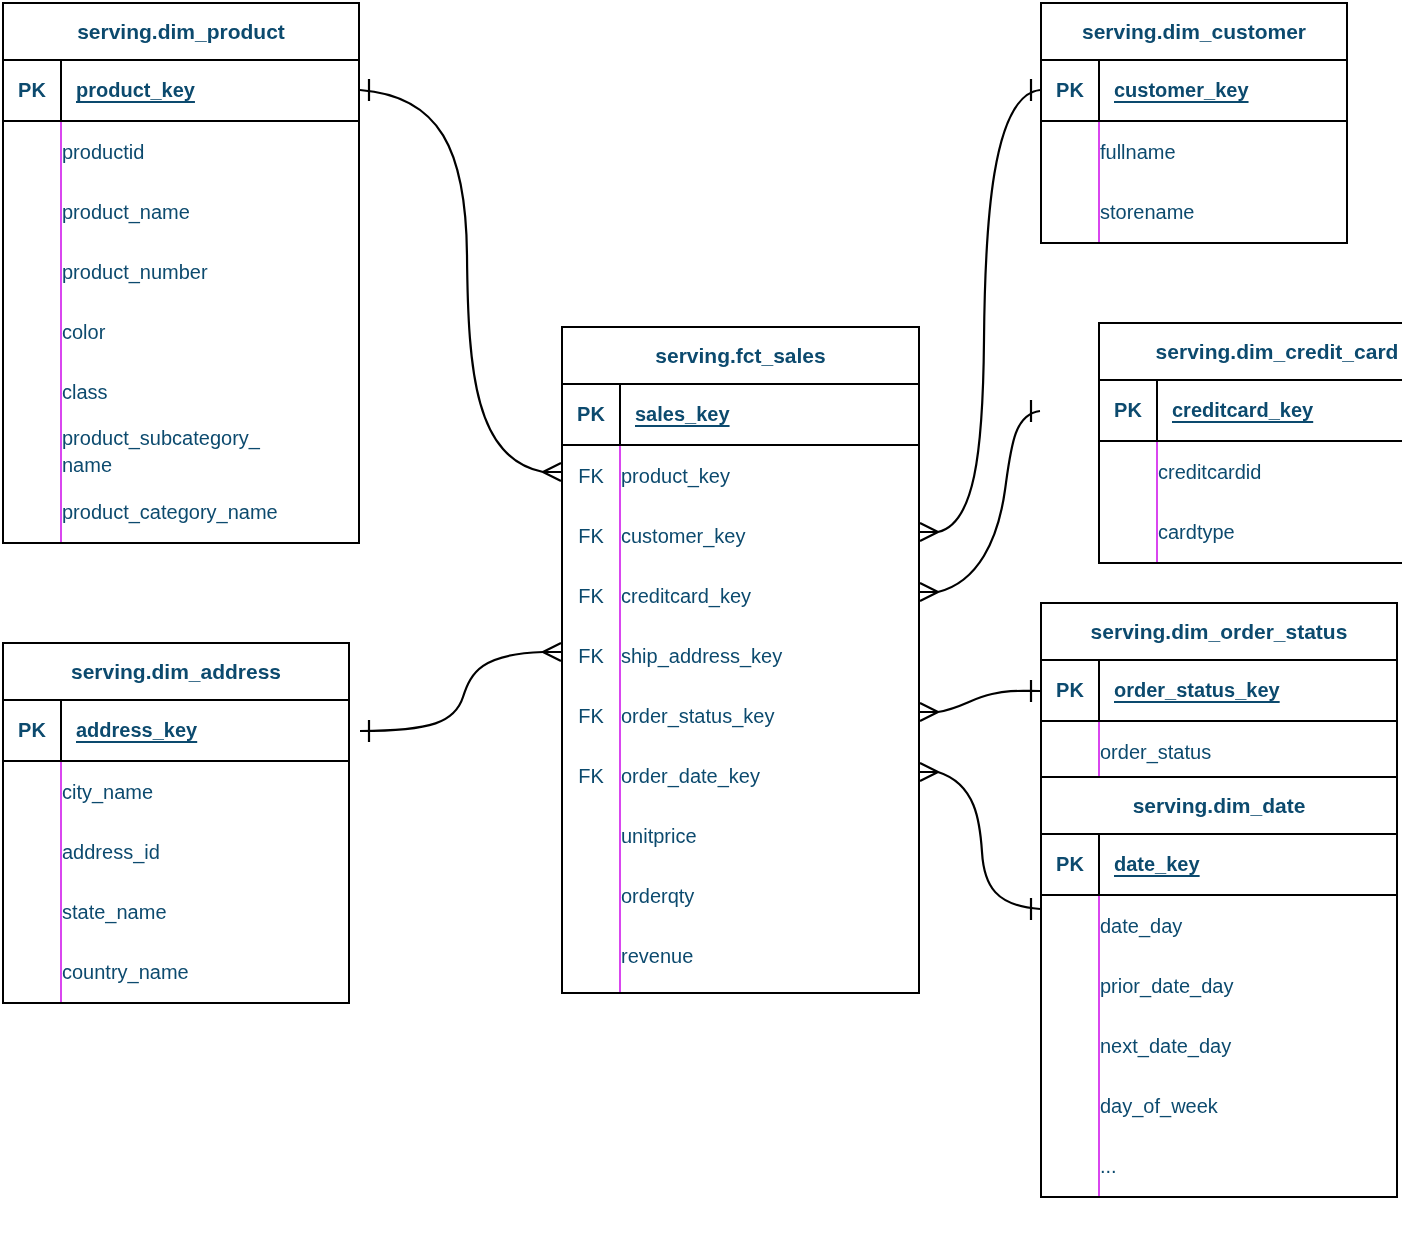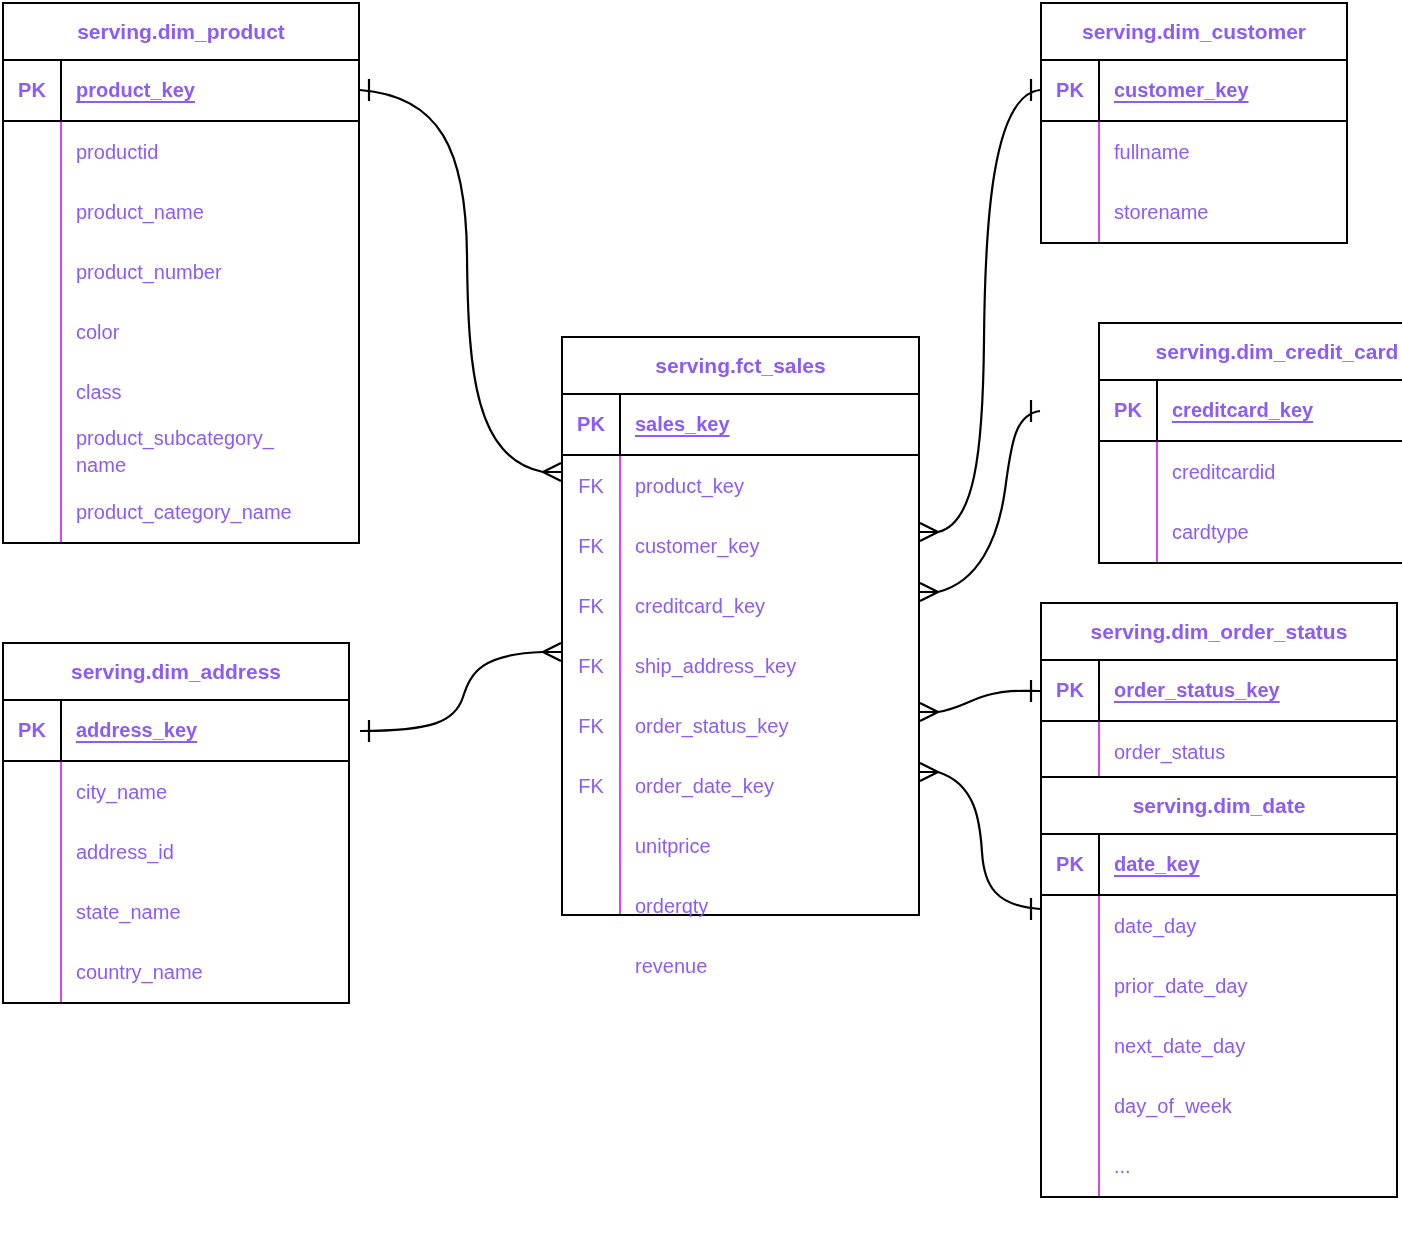--- a/index.html
+++ b/index.html
@@ -2,21 +2,21 @@
 <html><head>
 <meta charset="utf-8">
 <style>
   html, body { margin: 0; padding: 0; background: #ffffff; }
   .canvas {
     position: relative;
     width: 1402px;
     height: 1242px;
     background: #ffffff;
     font-family: "Liberation Sans", sans-serif;
-    color: #8b5cf6;
+    color: #0c4a6e;
   }
   .connectors {
     position: absolute;
     left: 0; top: 0;
     pointer-events: none;
   }
   .tbl {
     position: absolute;
     box-sizing: border-box;
     border: 2px solid #000000;
@@ -85,21 +85,20 @@
   .fields {
     flex: 1;
     display: flex;
     flex-direction: column;
   }
   .frow {
     height: 60px;
     flex: none;
     display: flex;
     align-items: center;
-    padding-left: 14px;
     white-space: pre-line;
   }
 </style>
 </head>
 <body>
 
 <div class="canvas">
 
   <svg class="connectors" width="1402" height="1242" viewBox="0 0 1402 1242" fill="none" stroke="#000000" stroke-width="2.2">
     <g>
@@ -163,21 +162,21 @@
     </div>
     <div class="tblbody">
       <div class="gutcol"></div>
       <div class="fields">
         <div class="frow">fullname</div>
         <div class="frow">storename</div>
       </div>
     </div>
   </div>
 
-  <div class="tbl" style="left:561px;top:336px;width:359px;height:580px">
+  <div class="tbl" style="left:561px;top:326px;width:359px;height:668px">
     <div class="ttl">serving.fct_sales</div>
     <div class="pkrow">
       <div class="gut">PK</div>
       <div class="keycell">sales_key</div>
     </div>
     <div class="tblbody">
       <div class="gutcol">
         <div class="fkcell">FK</div>
         <div class="fkcell">FK</div>
         <div class="fkcell">FK</div>

